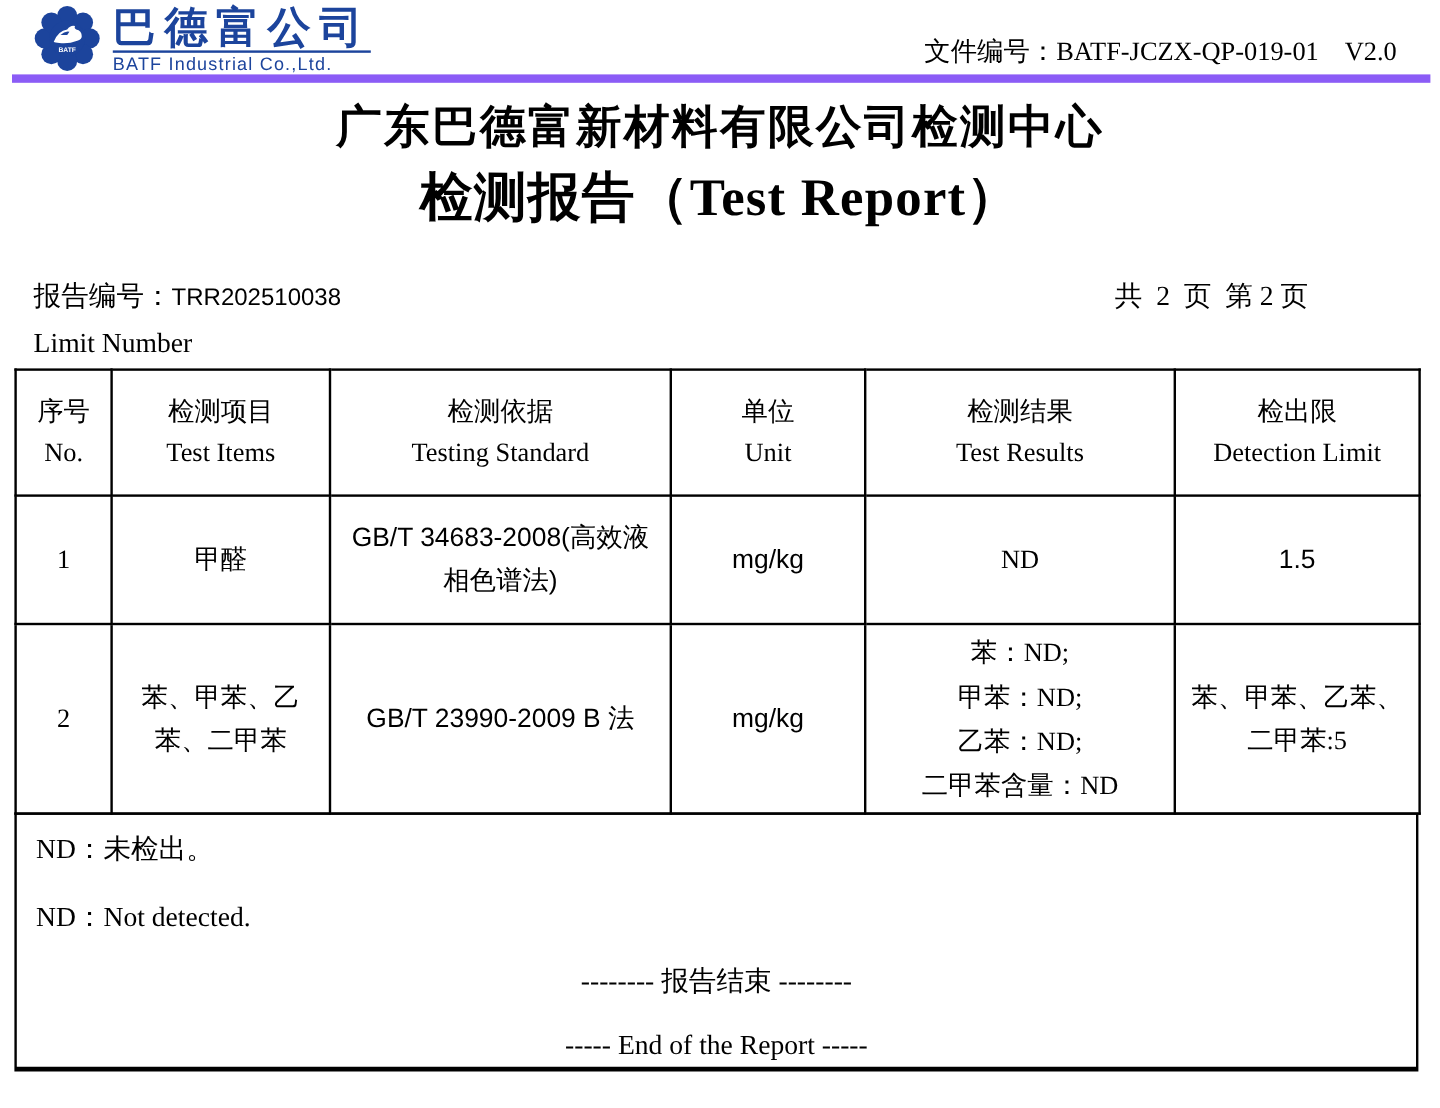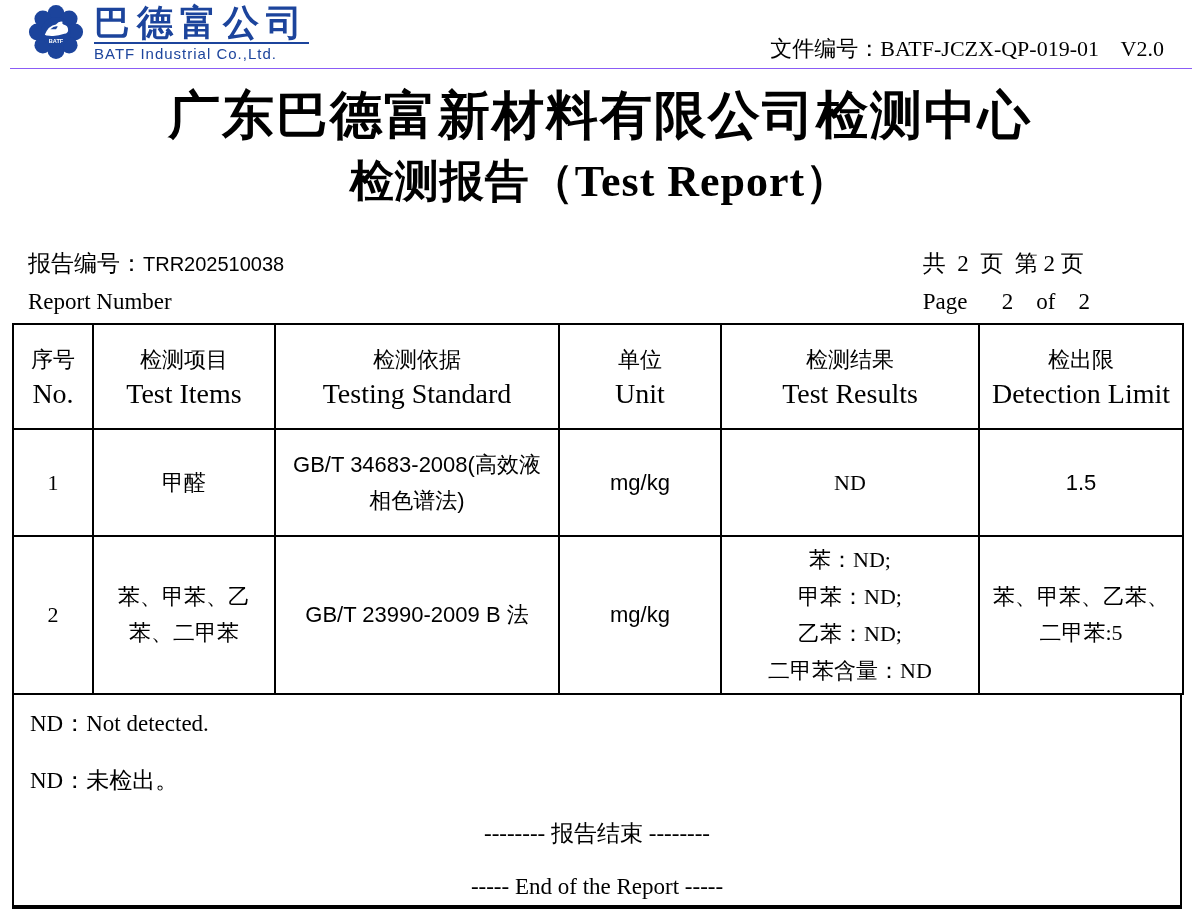--- a/index.html
+++ b/index.html
@@ -10,21 +10,21 @@
     font-family: "Liberation Serif", serif;
     color: #000;
     overflow: hidden;
     position: relative;
   }
 
   
   .header {
     height: 69px;
     margin: 0 8px 0 10px;
-    border-bottom: 1px solid #8b5cf6;
+    border-bottom: 7px solid #8b5cf6;
     display: flex;
     justify-content: space-between;
     align-items: flex-end;
     position: relative;
   }
   .logo {
     display: flex;
     align-items: flex-start;
     position: absolute;
     left: 18px;
@@ -54,21 +54,21 @@
   .doc-number {
     font-size: 22px;
     white-space: pre;
     padding: 0 28px 4px 0;
     margin-left: auto;
   }
 
   
   .title-block { text-align: center; margin-top: 14px; }
   .title-line1 {
-    font-size: 52px;
+    font-size: 38px;
     font-weight: bold;
     letter-spacing: 2px;
     line-height: 1.25;
   }
   .title-line2 {
     font-size: 44px;
     font-weight: bold;
     letter-spacing: 1px;
     line-height: 1.25;
     margin-top: 6px;
@@ -94,21 +94,21 @@
     margin-left: 12px;
   }
   table.report td {
     border: 2px solid #000;
     text-align: center;
     vertical-align: middle;
     font-size: 22px;
     padding: 4px 10px;
   }
   .hdr-cn { font-size: 22px; line-height: 34px; }
-  .hdr-en { font-size: 28px; line-height: 34px; }
+  .hdr-en { font-size: 22px; line-height: 34px; }
   td.cell-sans, .sans { font-family: "Liberation Sans", sans-serif; }
   .result-line { line-height: 37px; }
   .std-cell { line-height: 36px; }
   .item-cell { line-height: 36px; }
   .limit-cell { line-height: 36px; }
 
   
   .notes-box {
     width: 1170px;
     margin-left: 12px;
@@ -154,25 +154,24 @@
 <div class="title-block">
   <div class="title-line1">广东巴德富新材料有限公司检测中心</div>
   <div class="title-line2">检测报告（Test Report）</div>
 </div>
 
 <div class="report-info">
   <div class="ri-left">
     <div class="ri-line1">
       <span>报告编号：</span><span class="num-sans">TRR202510038</span>
     </div>
-    <div class="ri-line2">Report Number</div>
+    <div class="ri-line2">Limit Number</div>
   </div>
   <div class="ri-right">
     <div class="ri-line1">共  2  页  第 2 页</div>
-    <div class="ri-line2">Page      2    of    2</div>
   </div>
 </div>
 
 <table class="report">
   <colgroup>
     <col style="width:80px">
       <col style="width:182px">
       <col style="width:284px">
     <col style="width:162px">
       <col style="width:258px">
@@ -225,17 +224,17 @@
         <div class="result-line">甲苯：ND;</div>
         <div class="result-line">乙苯：ND;</div>
         <div class="result-line">二甲苯含量：ND</div>
       </td>
       <td class="limit-cell">苯、甲苯、乙苯、二甲苯:5</td>
     </tr>
   </tbody>
 </table>
 
 <div class="notes-box">
+  <div class="note-line">ND：未检出。</div>
   <div class="note-line">ND：Not detected.</div>
-  <div class="note-line">ND：未检出。</div>
   <div class="end-line">--------  报告结束  --------</div>
   <div class="end-line">----- End of the Report -----</div>
 </div>
 
 </body></html>

